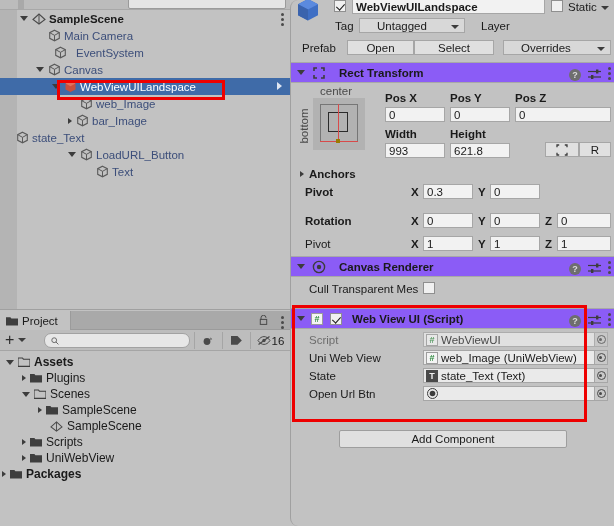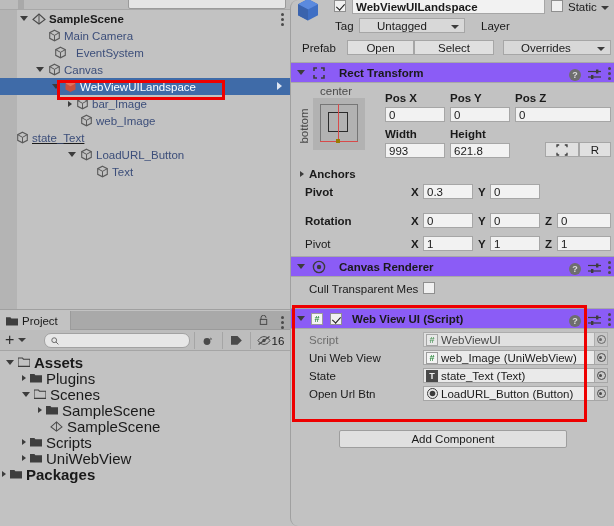--- a/index.html
+++ b/index.html
@@ -64,21 +64,21 @@
   .lock { position:absolute; right:22px; top:4px; width:9px; height:10px; }
   #ptoolbar { height:21px; background:#bdbdbd; position:relative;
               border-bottom:1px solid #a5a5a5; display:flex; align-items:center; }
   .plus { font-size:16px; line-height:12px; margin-left:5px; color:#2b2b2b; }
   .searchbox { position:absolute; left:44px; top:3px; width:146px; height:15px;
                background:#e7e7e7; border:1px solid #a2a2a2; border-radius:7px; }
   .searchbox .mag { position:absolute; left:6px; top:3px; }
   .tbtn { position:absolute; top:2px; height:17px; border-left:1px solid #a5a5a5;
           display:flex; align-items:center; justify-content:center; }
   #plist { position:relative; height:175px; background:#c2c2c2; padding-top:3px; }
-  .prow { height:16px; display:flex; align-items:center; font-size:15px; }
+  .prow { height:16px; display:flex; align-items:center; font-size:12px; }
   .prow.bold { font-weight:bold; }
   .folder { width:12px; height:10px; flex:none; margin-right:4px; }
 
   
   #insp { position:absolute; left:290px; top:0; width:324px; height:526px;
           background:#c2c2c2; border-left:1px solid #a0a0a0; }
   .ifield { background:#f2f2f2; border:1px solid #a6a6a6; height:15px;
             display:flex; align-items:center; padding:0 3px; font-size:11.5px;
             color:#1a1a1a; }
   .ibtn { background:#e0e0e0; border:1px solid #a6a6a6; height:15px;
@@ -184,36 +184,36 @@
           <div class="hrow child selected" style="padding-left: 52px;">
             <span class="tri open" style="margin-right:4px;"></span>
             <svg class="cube" viewBox="0 0 13 13">
               <path d="M6.5 1l5 2.6v5.8L6.5 12 1.5 9.4V3.6z" fill="#c94f3d"></path>
               <path d="M6.5 1l5 2.6L6.5 6.3 1.5 3.6z" fill="#e0705c"></path>
             </svg>
             <span class="label">WebViewUILandspace</span>
             <span class="chevr"></span>
           </div>
           <div class="hrow child" style="padding-left: 68px;">
+            <span style="display:inline-block;width:8px;margin-right:4px;"></span>
+            <svg class="cube" viewBox="0 0 13 13">
+              <path d="M6.5 1.2l4.8 2.5v5.6L6.5 11.8 1.7 9.3V3.7z" fill="none" stroke="#5a5a5a" stroke-width="1.1"></path>
+              <path d="M1.7 3.7L6.5 6.3l4.8-2.6M6.5 6.3v5.5" fill="none" stroke="#5a5a5a" stroke-width="1"></path>
+            </svg>
+            <span class="label">web_Image</span>
+          </div>
+          <div class="hrow child" style="padding-left: 68px;">
             <span class="tri" style="margin-right:4px;"></span>
             <svg class="cube" viewBox="0 0 13 13">
               <path d="M6.5 1.2l4.8 2.5v5.6L6.5 11.8 1.7 9.3V3.7z" fill="none" stroke="#5a5a5a" stroke-width="1.1"></path>
               <path d="M1.7 3.7L6.5 6.3l4.8-2.6M6.5 6.3v5.5" fill="none" stroke="#5a5a5a" stroke-width="1"></path>
             </svg>
             <span class="label">bar_Image</span>
           </div>
-          <div class="hrow child" style="padding-left: 68px;">
-            <span style="display:inline-block;width:8px;margin-right:4px;"></span>
-            <svg class="cube" viewBox="0 0 13 13">
-              <path d="M6.5 1.2l4.8 2.5v5.6L6.5 11.8 1.7 9.3V3.7z" fill="none" stroke="#5a5a5a" stroke-width="1.1"></path>
-              <path d="M1.7 3.7L6.5 6.3l4.8-2.6M6.5 6.3v5.5" fill="none" stroke="#5a5a5a" stroke-width="1"></path>
-            </svg>
-            <span class="label">web_Image</span>
-          </div>
-          <div class="hrow child" style=" text-decoration: underline;">
+          <div class="hrow child" style="">
             <span style="display:inline-block;width:8px;margin-right:4px;"></span>
             <svg class="cube" viewBox="0 0 13 13">
               <path d="M6.5 1.2l4.8 2.5v5.6L6.5 11.8 1.7 9.3V3.7z" fill="none" stroke="#5a5a5a" stroke-width="1.1"></path>
               <path d="M1.7 3.7L6.5 6.3l4.8-2.6M6.5 6.3v5.5" fill="none" stroke="#5a5a5a" stroke-width="1"></path>
             </svg>
             <span class="label">state_Text</span>
           </div>
           <div class="hrow child" style="padding-left: 68px;">
             <span class="tri open" style="margin-right:4px;"></span>
             <svg class="cube" viewBox="0 0 13 13">
@@ -584,21 +584,20 @@
         </div>
         <div style="position: relative; height: 18px;">
           <span class="lbl" style="position:absolute;left:18px;top:2px;">Open Url Btn</span>
           <div class="objfield" style="position:absolute;left:132px;top:0;width:172px;">
             <span class="bicon">
               <svg width="11" height="11" viewBox="0 0 11 11">
                 <circle cx="5.5" cy="5.5" r="5" fill="none" stroke="#3c3c3c" stroke-width="1"></circle>
                 <circle cx="5.5" cy="5.5" r="2.8" fill="#3c3c3c"></circle>
               </svg>
             </span>
-            <span>LoadURL_Button (Button)</span>
             <span class="pick">
               <span class="dot"></span>
             </span>
           </div>
         </div>
       </div>
 
     <div class="addcomp">
       <span>Add Component</span>
     </div>

